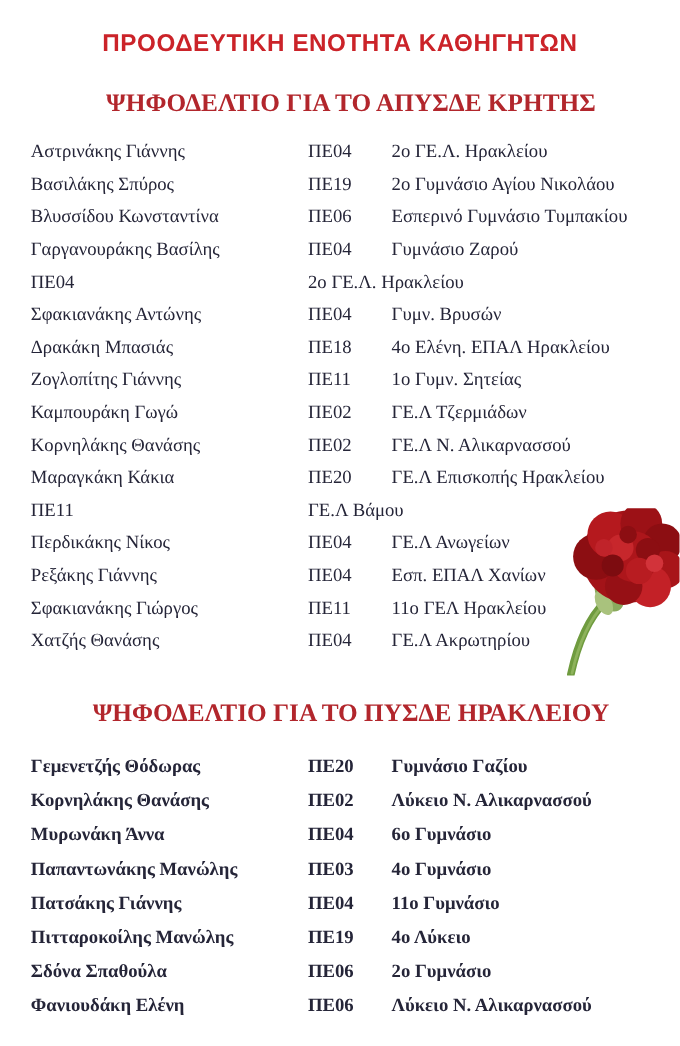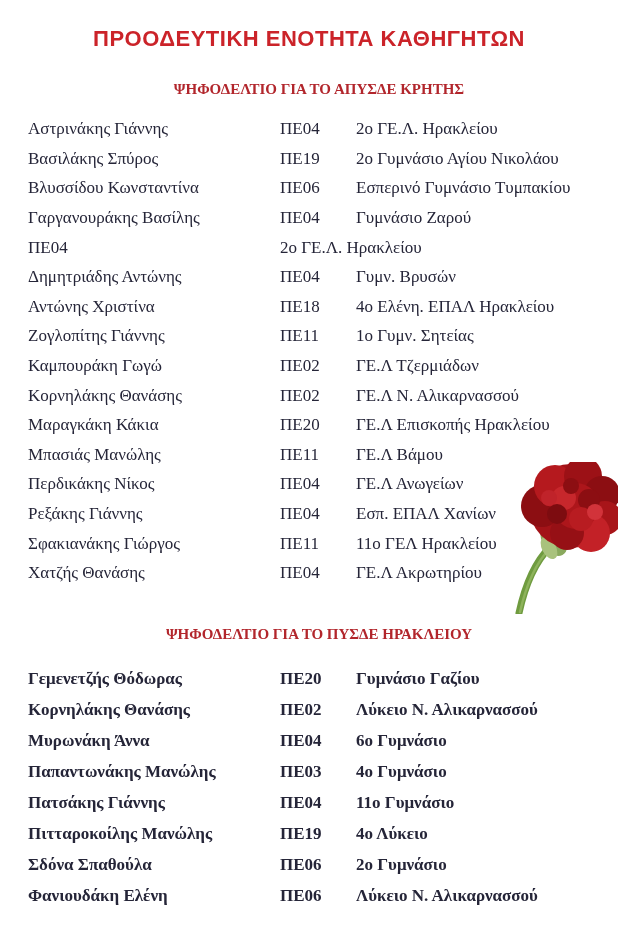--- a/index.html
+++ b/index.html
@@ -21,21 +21,21 @@
     font-size:22px;
     letter-spacing:0.5px;
     color:var(--title-color,#cb2329);
     white-space:nowrap;
   }
   .section-header{
     margin:0;
     text-align:center;
     font-family:"Liberation Serif","DejaVu Serif",serif;
     font-weight:bold;
-    font-size:15px;
+    font-size:23px;
     color:var(--header-color,#b2262c);
     white-space:nowrap;
     padding-left:20px;
   }
   .sec-1 .section-header{margin-top:29px;}
   .sec-2 .section-header{margin-top:38px;}
   .rows{display:block;}
   .sec-1 .rows{margin-top:16px;}
   .sec-2 .rows{margin-top:20px;font-weight:bold;}
   .row{
@@ -91,26 +91,26 @@
           <div class="row">
             <span class="cell name">Γαργανουράκης Βασίλης</span>
             <span class="cell code">ΠΕ04</span>
             <span class="cell school">Γυμνάσιο Ζαρού</span>
           </div>
           <div class="row">
             <span class="cell code">ΠΕ04</span>
             <span class="cell school">2ο ΓΕ.Λ. Ηρακλείου</span>
           </div>
           <div class="row">
-            <span class="cell name">Δημητριάδης Αντώνης</span>
+            <span class="cell name">Σφακιανάκης Αντώνης</span>
             <span class="cell code">ΠΕ04</span>
             <span class="cell school">Γυμν. Βρυσών</span>
           </div>
           <div class="row">
-            <span class="cell name">Αντώνης Χριστίνα</span>
+            <span class="cell name">Δρακάκη Μπασιάς</span>
             <span class="cell code">ΠΕ18</span>
             <span class="cell school">4ο Ελένη. ΕΠΑΛ Ηρακλείου</span>
           </div>
           <div class="row">
             <span class="cell name">Ζογλοπίτης Γιάννης</span>
             <span class="cell code">ΠΕ11</span>
             <span class="cell school">1ο Γυμν. Σητείας</span>
           </div>
           <div class="row">
             <span class="cell name">Καμπουράκη Γωγώ</span>
@@ -121,21 +121,20 @@
             <span class="cell name">Κορνηλάκης Θανάσης</span>
             <span class="cell code">ΠΕ02</span>
             <span class="cell school">ΓΕ.Λ Ν. Αλικαρνασσού</span>
           </div>
           <div class="row">
             <span class="cell name">Μαραγκάκη Κάκια</span>
             <span class="cell code">ΠΕ20</span>
             <span class="cell school">ΓΕ.Λ Επισκοπής Ηρακλείου</span>
           </div>
           <div class="row">
-            <span class="cell name">Μπασιάς Μανώλης</span>
             <span class="cell code">ΠΕ11</span>
             <span class="cell school">ΓΕ.Λ Βάμου</span>
           </div>
           <div class="row">
             <span class="cell name">Περδικάκης Νίκος</span>
             <span class="cell code">ΠΕ04</span>
             <span class="cell school">ΓΕ.Λ Ανωγείων</span>
           </div>
           <div class="row">
             <span class="cell name">Ρεξάκης Γιάννης</span>

